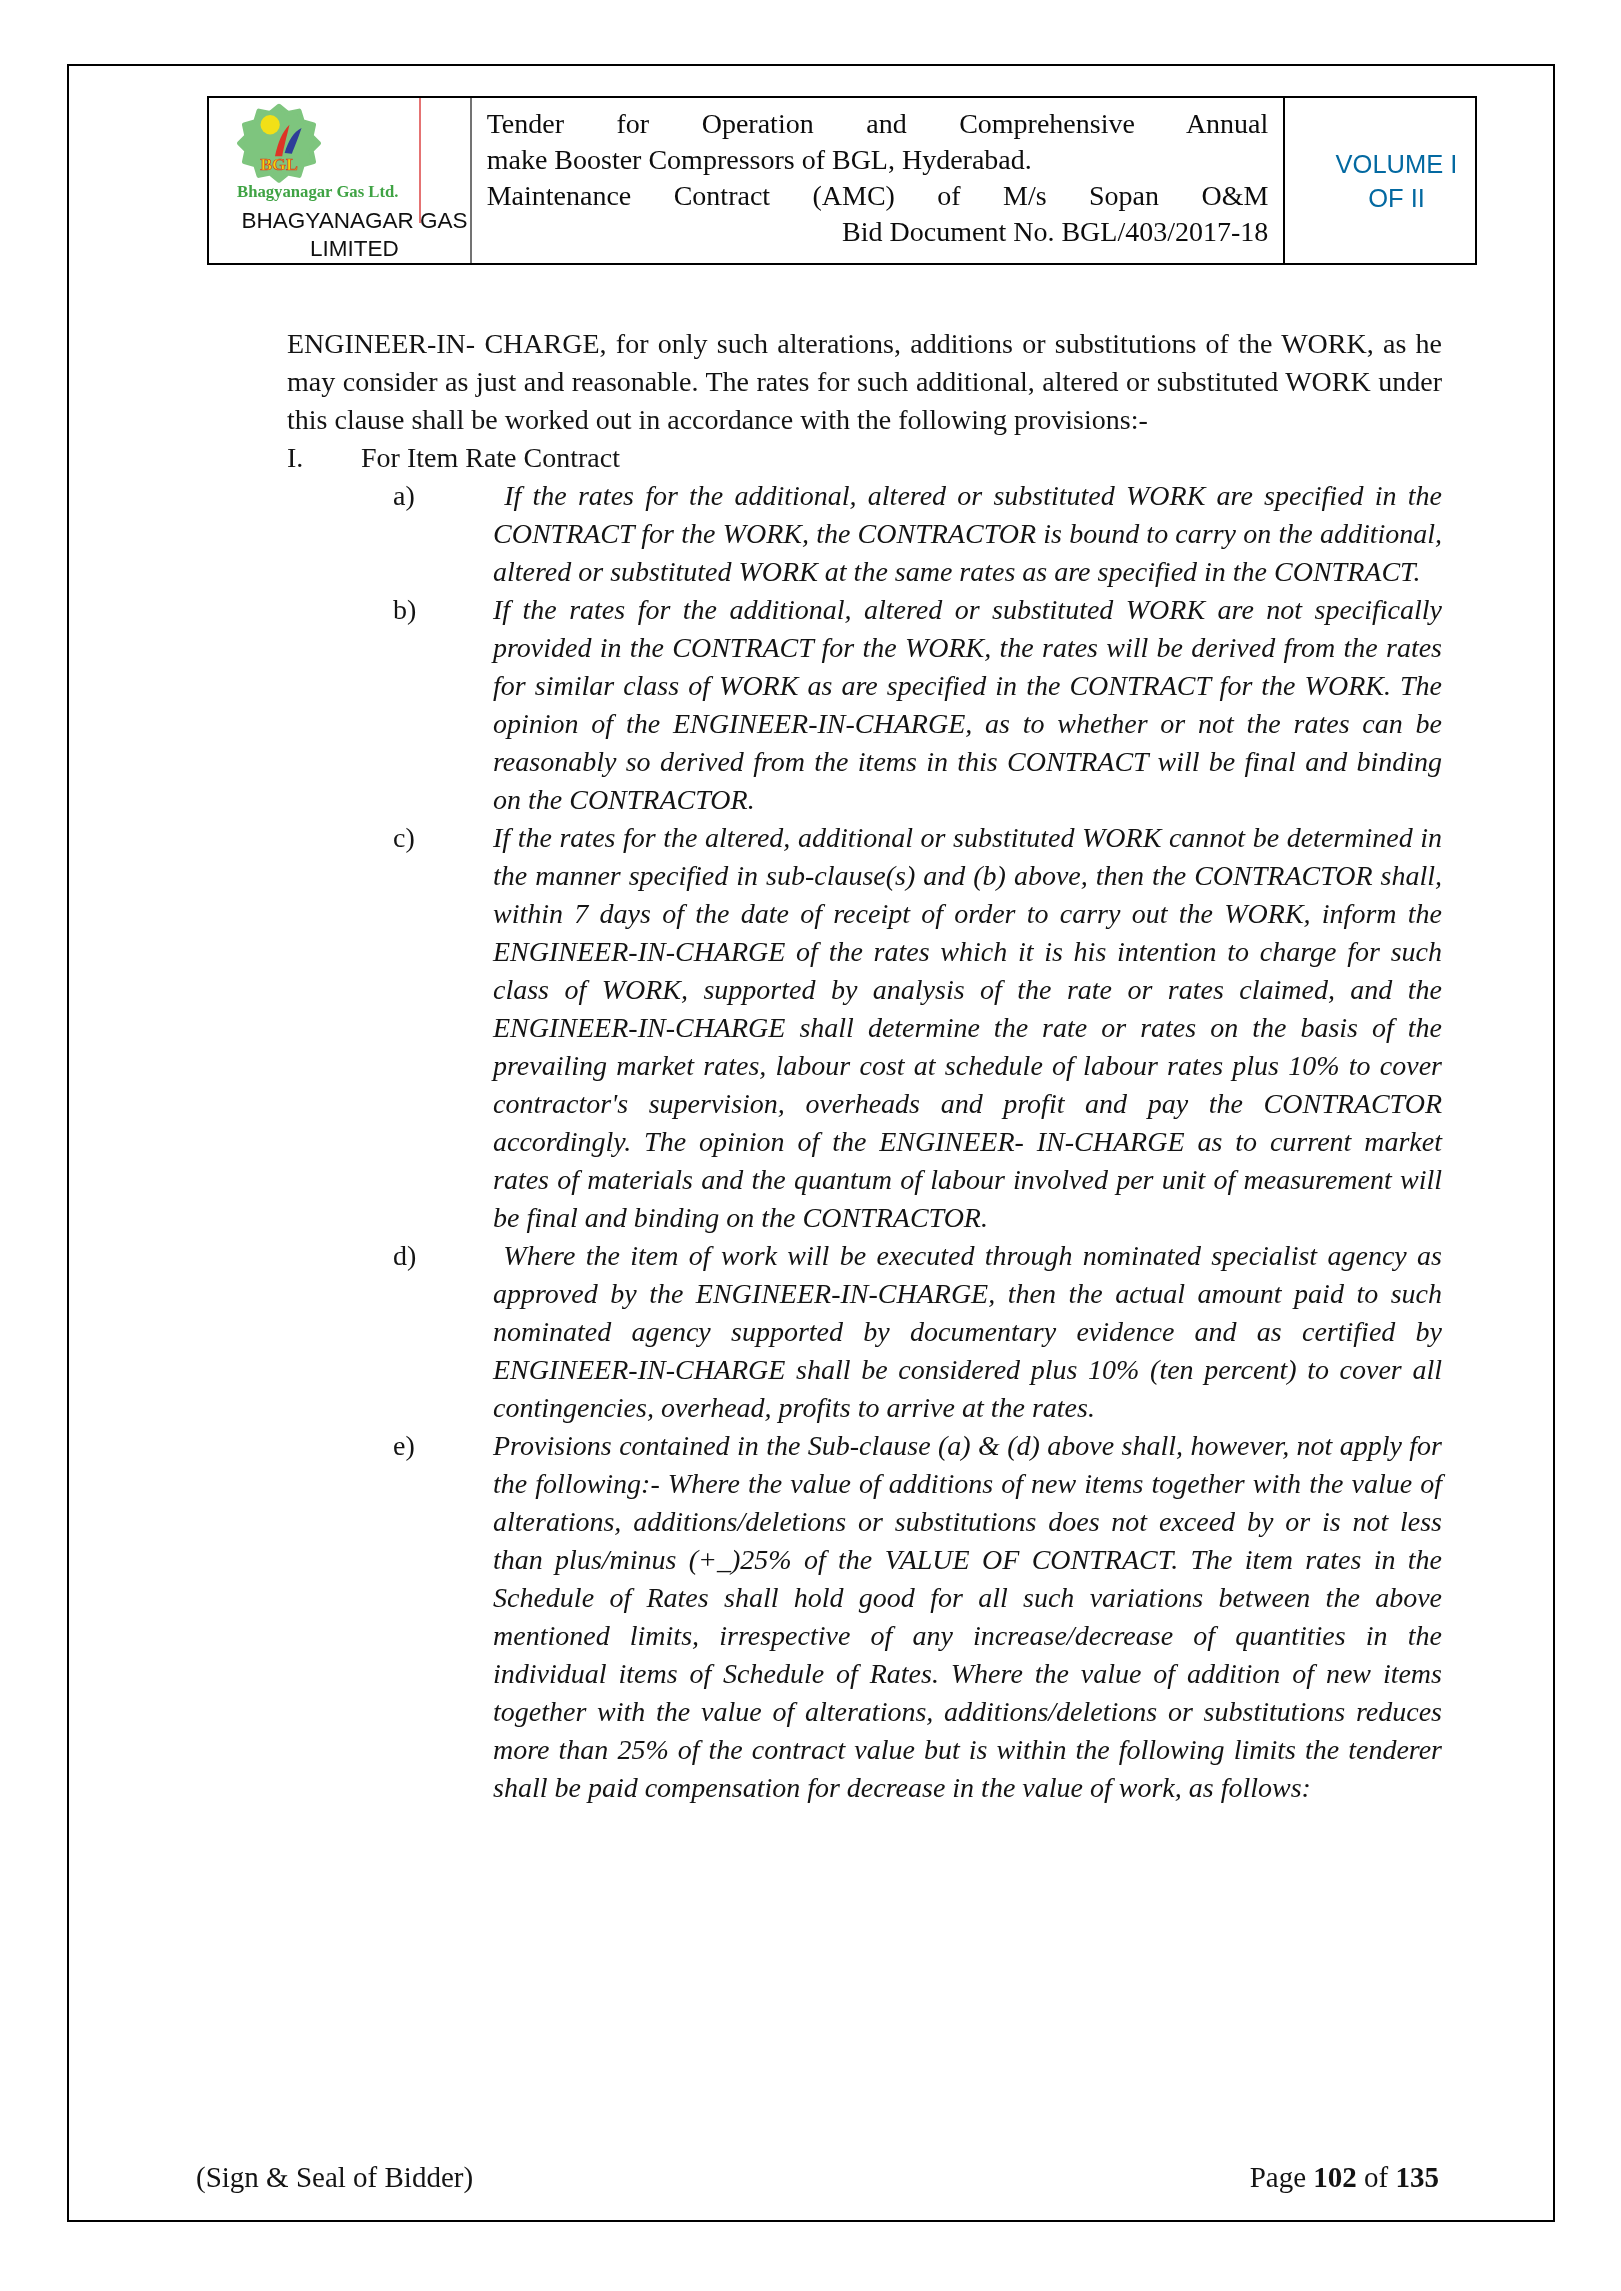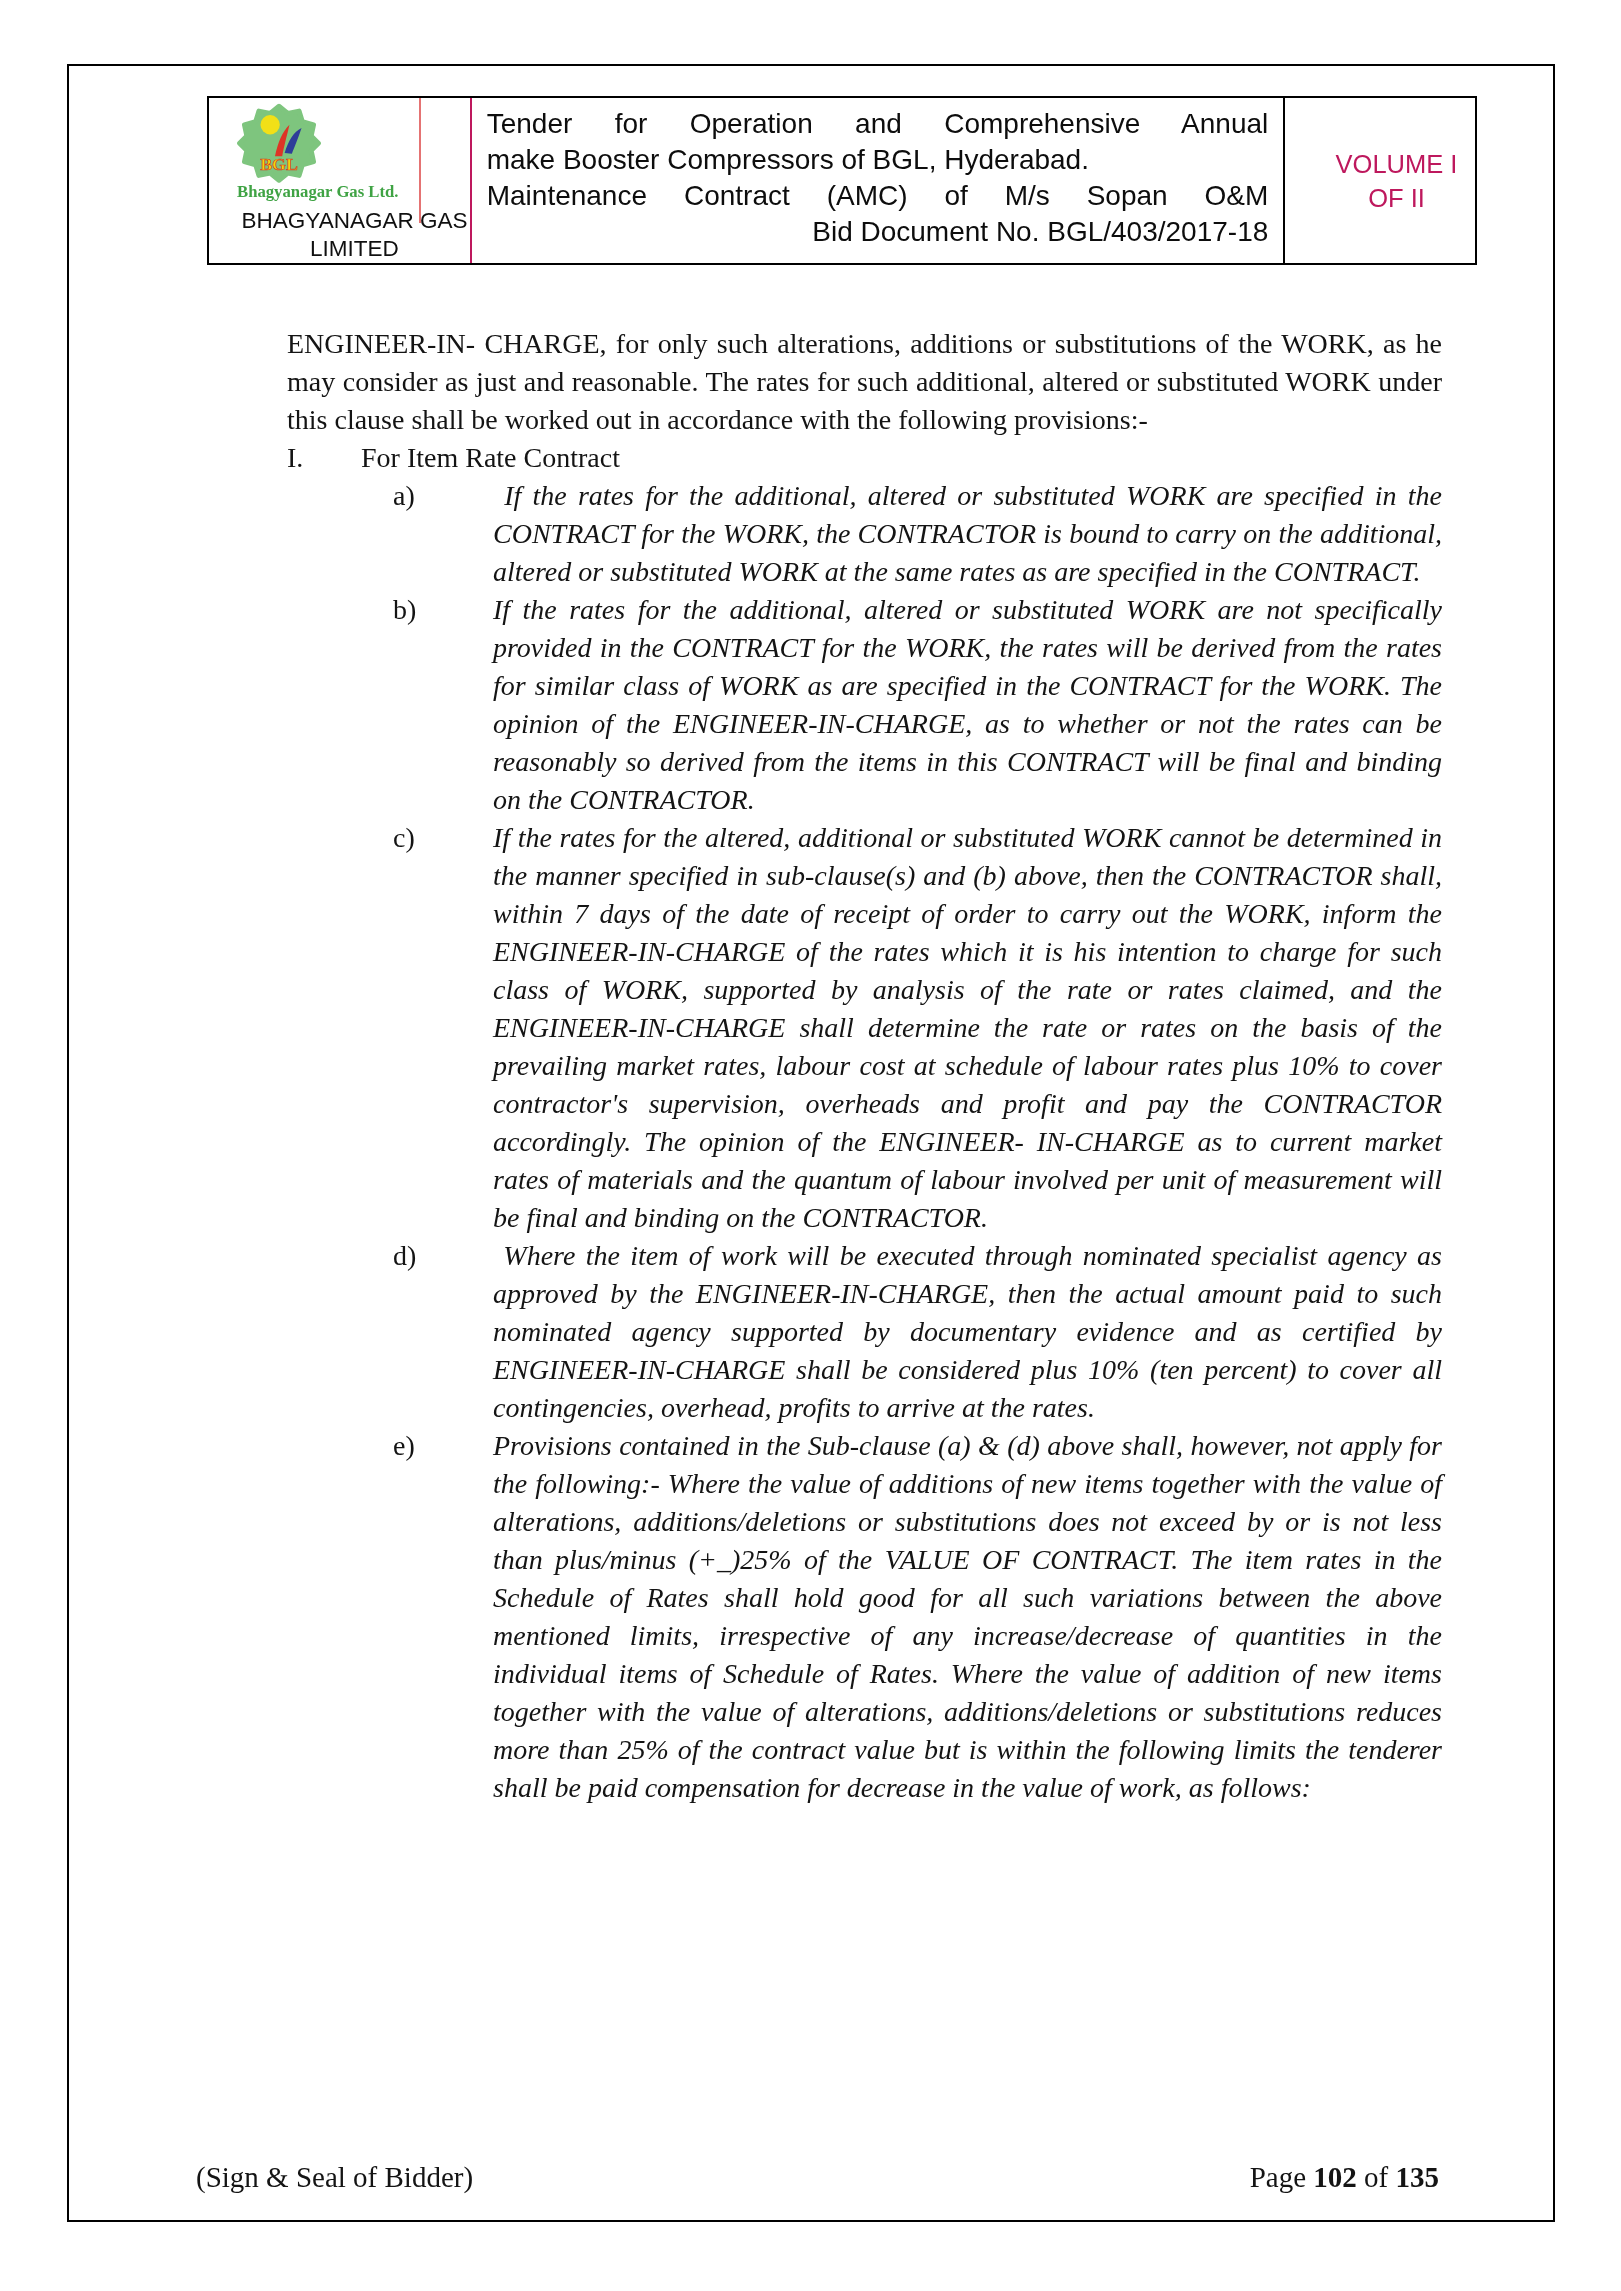--- a/index.html
+++ b/index.html
@@ -46,35 +46,36 @@
   }
   .logo-company {
     margin-top:5px;
     font-size:22.5px; line-height:28px;
     text-align:center;
     color:#101010;
     width:235px;
   }
   .cell-title {
     flex:0 0 815px;
-    border-left:2px solid #be185d;
+    border-left:2px solid #737373;
     border-right:2px solid #000000;
     padding:7.8px 14.7px 0 14.7px;
     font-size:28px; line-height:36px;
     color:#0d0d0d;
+    font-family:Liberation Serif, serif;
   }
   .title-line { text-align:justify; text-align-last:justify; white-space:nowrap; }
   .title-line.last { text-align:left; text-align-last:left; white-space:nowrap; }
   .bid-line { text-align:right; white-space:nowrap; }
   .cell-volume {
     flex:1;
     display:flex; flex-direction:column;
     justify-content:center; align-items:center;
     font-size:25.5px; line-height:34px;
-    color:#be185d;
+    color:#0369a1;
     padding-left:33px;
   }
   
   .doc-body {
     position:absolute; left:218px; top:227px;
     width:1155px;
     font-size:28px; line-height:38px;
     color:#141414;
   }
   .intro { text-align:justify;margin-top:32px; }

